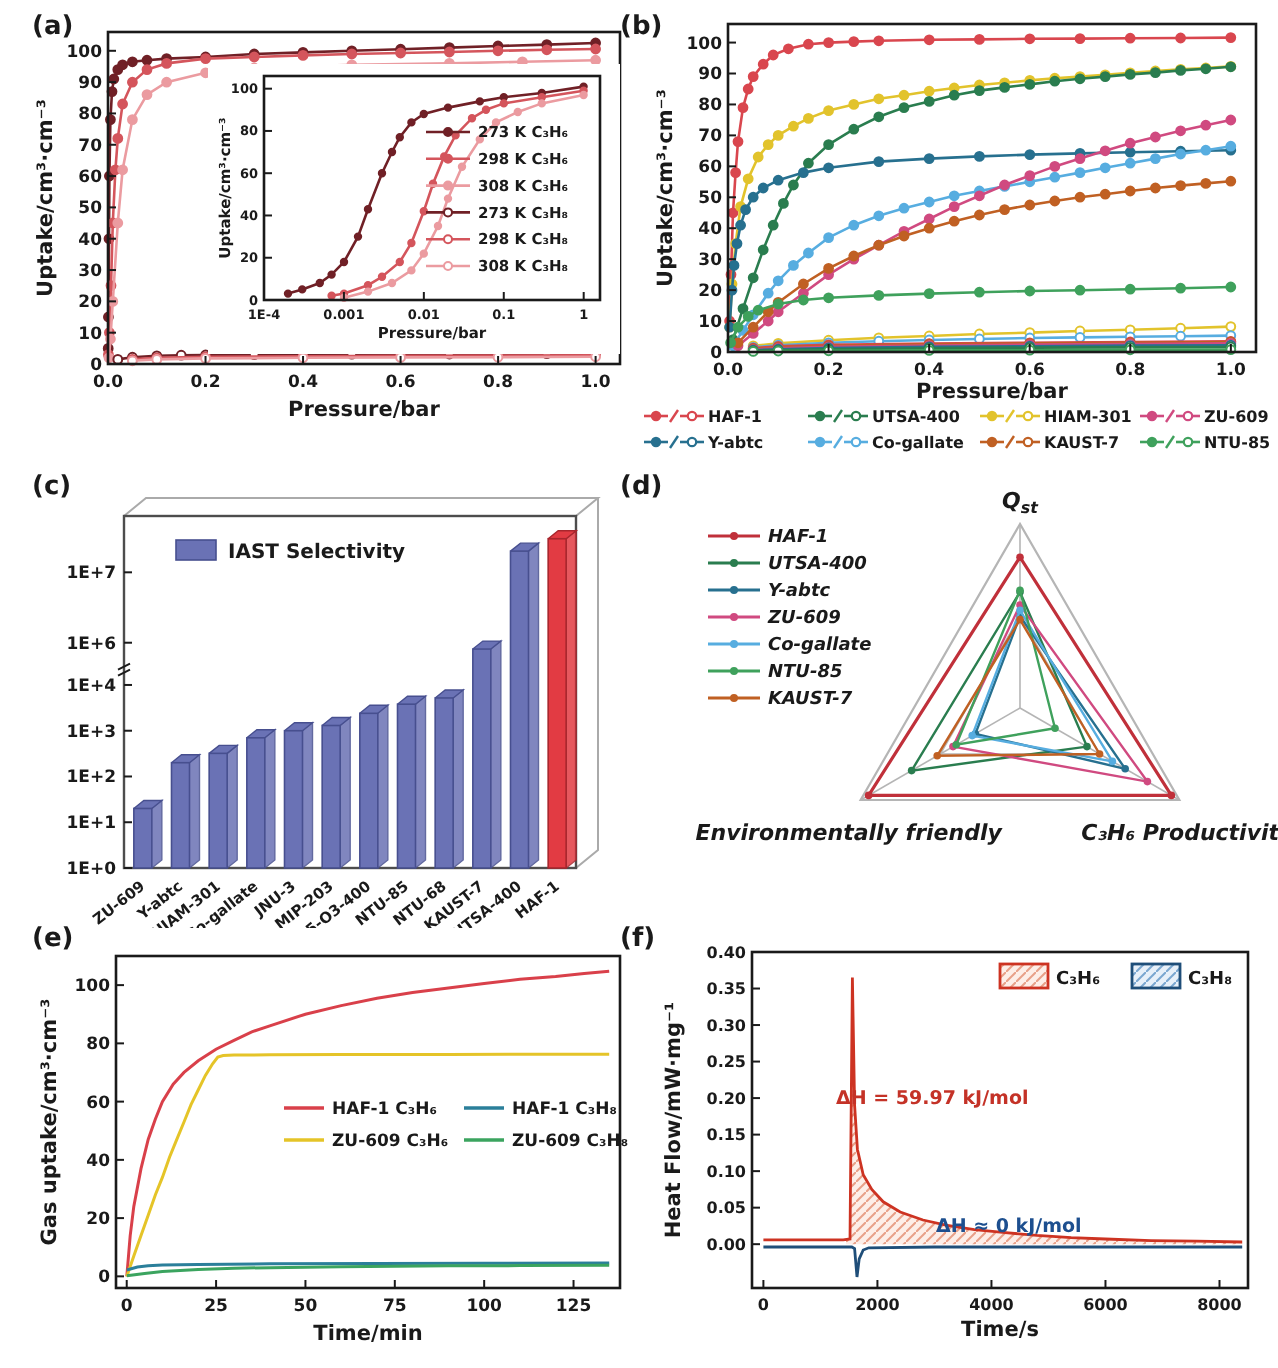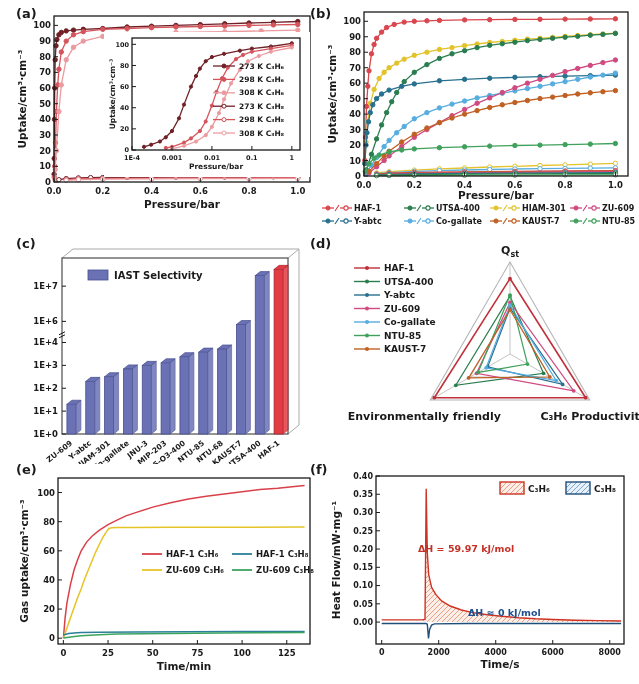--- a/index.html
+++ b/index.html
@@ -644,21 +644,21 @@
         <path d="M247.24999999999997,43.56374415262786 L252.24999999999997,39.56374415262786 L261.25,39.56374415262786 L256.25,43.56374415262786" fill="#6a72b5" stroke="#474f8f" stroke-width="0.7"></path>
         <rect x="247.24999999999997" y="43.56374415262786" width="9" height="158.43625584737214" fill="#6a72b5" stroke="#474f8f" stroke-width="0.8"></rect>
         <text transform="translate(253.24999999999997,212) rotate(-38)" text-anchor="end" font-size="7.5" font-weight="700" fill="#1a1a1a">UTSA-400</text>
         <path d="M275.0833333333333,37.365331833867856 L280.0833333333333,33.365331833867856 L280.0833333333333,198 L275.0833333333333,202" fill="#e23b43" stroke="#a8262d" stroke-width="0.7" opacity="0.85"></path>
         <path d="M266.0833333333333,37.365331833867856 L271.0833333333333,33.365331833867856 L280.0833333333333,33.365331833867856 L275.0833333333333,37.365331833867856" fill="#e23b43" stroke="#a8262d" stroke-width="0.7"></path>
         <rect x="266.0833333333333" y="37.365331833867856" width="9" height="164.63466816613214" fill="#e23b43" stroke="#a8262d" stroke-width="0.8"></rect>
         <text transform="translate(272.0833333333333,212) rotate(-38)" text-anchor="end" font-size="7.5" font-weight="700" fill="#1a1a1a">HAF-1</text>
         <rect x="80" y="38" width="20" height="10" fill="#6a72b5" stroke="#474f8f" stroke-width="0.8"></rect>
         <text x="106" y="47" font-size="10" text-anchor="start" fill="#1a1a1a" font-weight="700">IAST Selectivity</text>
       </svg></div>
-  <div class="chart-host" style="left:318px;top:232px;"><svg id="svg-d" width="321" height="232">
+  <div class="chart-host" style="left:318px;top:232px;font-style:italic;"><svg id="svg-d" width="321" height="232">
         <path d="M192,30L112.32566285183164,168L271.6743371481684,168Z" fill="none" stroke="#b5b5b5" stroke-width="1.1"></path>
         <path d="M192,76L152.1628314259158,145L231.8371685740842,145Z" fill="none" stroke="#b5b5b5" stroke-width="0.8"></path>
         <line x1="192" y1="122" x2="192" y2="30" stroke="#b5b5b5" stroke-width="0.8"></line>
         <line x1="192" y1="122" x2="112.32566285183164" y2="168" stroke="#b5b5b5" stroke-width="0.8"></line>
         <line x1="192" y1="122" x2="271.6743371481684" y2="168" stroke="#b5b5b5" stroke-width="0.8"></line>
         <path d="M192.0,46.6L116.3,165.7L267.7,165.7Z" fill="none" stroke="#c0303a" stroke-width="1.6"></path>
         <circle cx="192.0" cy="46.6" r="1.9" fill="#c0303a"></circle>
         <circle cx="116.3" cy="165.7" r="1.9" fill="#c0303a"></circle>
         <circle cx="267.7" cy="165.7" r="1.9" fill="#c0303a"></circle>
         <path d="M192.0,64.0L137.8,153.3L225.5,141.3Z" fill="none" stroke="#2a7d4f" stroke-width="1.2"></path>

